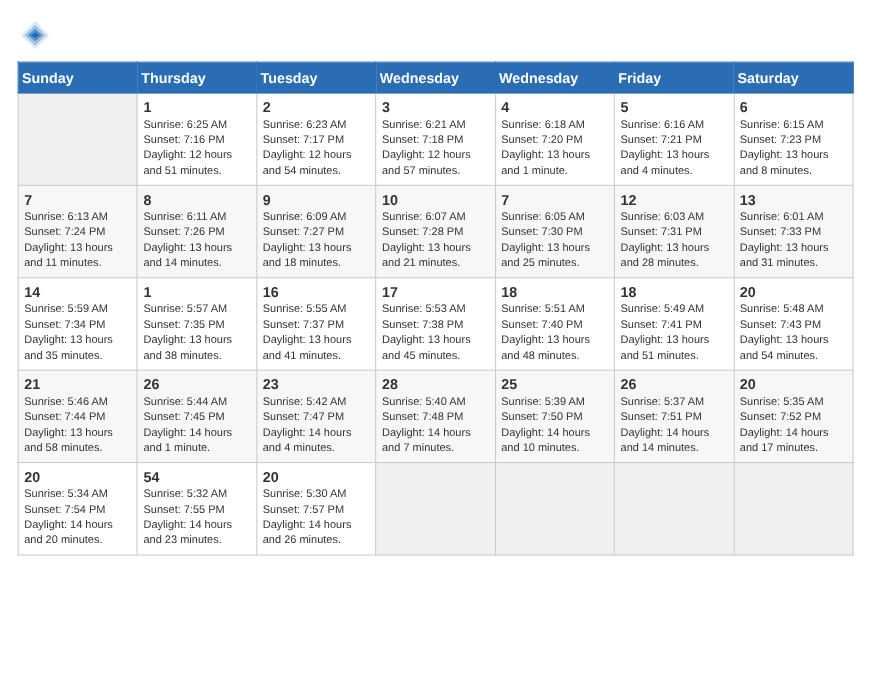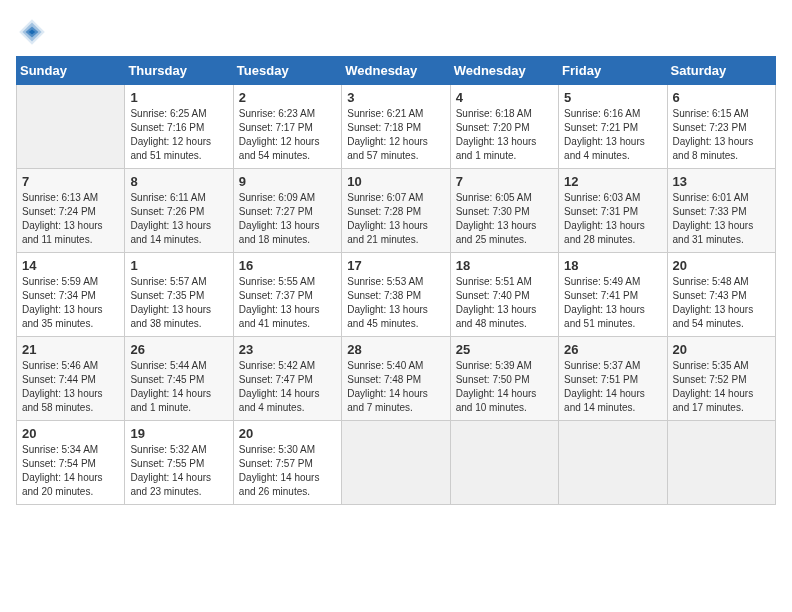--- a/index.html
+++ b/index.html
@@ -246,21 +246,21 @@
           <span class="day-number">20</span>
           <div class="day-info">Sunrise: 5:35 AM<br>Sunset: 7:52 PM<br>Daylight: 14 hours<br>and 17 minutes.</div>
         </td>
       </tr>
       <tr>
         <td>
           <span class="day-number">20</span>
           <div class="day-info">Sunrise: 5:34 AM<br>Sunset: 7:54 PM<br>Daylight: 14 hours<br>and 20 minutes.</div>
         </td>
         <td>
-          <span class="day-number">19</span>
+          <span class="day-number">54</span>
           <div class="day-info">Sunrise: 5:32 AM<br>Sunset: 7:55 PM<br>Daylight: 14 hours<br>and 23 minutes.</div>
         </td>
         <td>
           <span class="day-number">20</span>
           <div class="day-info">Sunrise: 5:30 AM<br>Sunset: 7:57 PM<br>Daylight: 14 hours<br>and 26 minutes.</div>
         </td>
         <td class="empty-cell"></td>
         <td class="empty-cell"></td>
         <td class="empty-cell"></td>
         <td class="empty-cell"></td>

